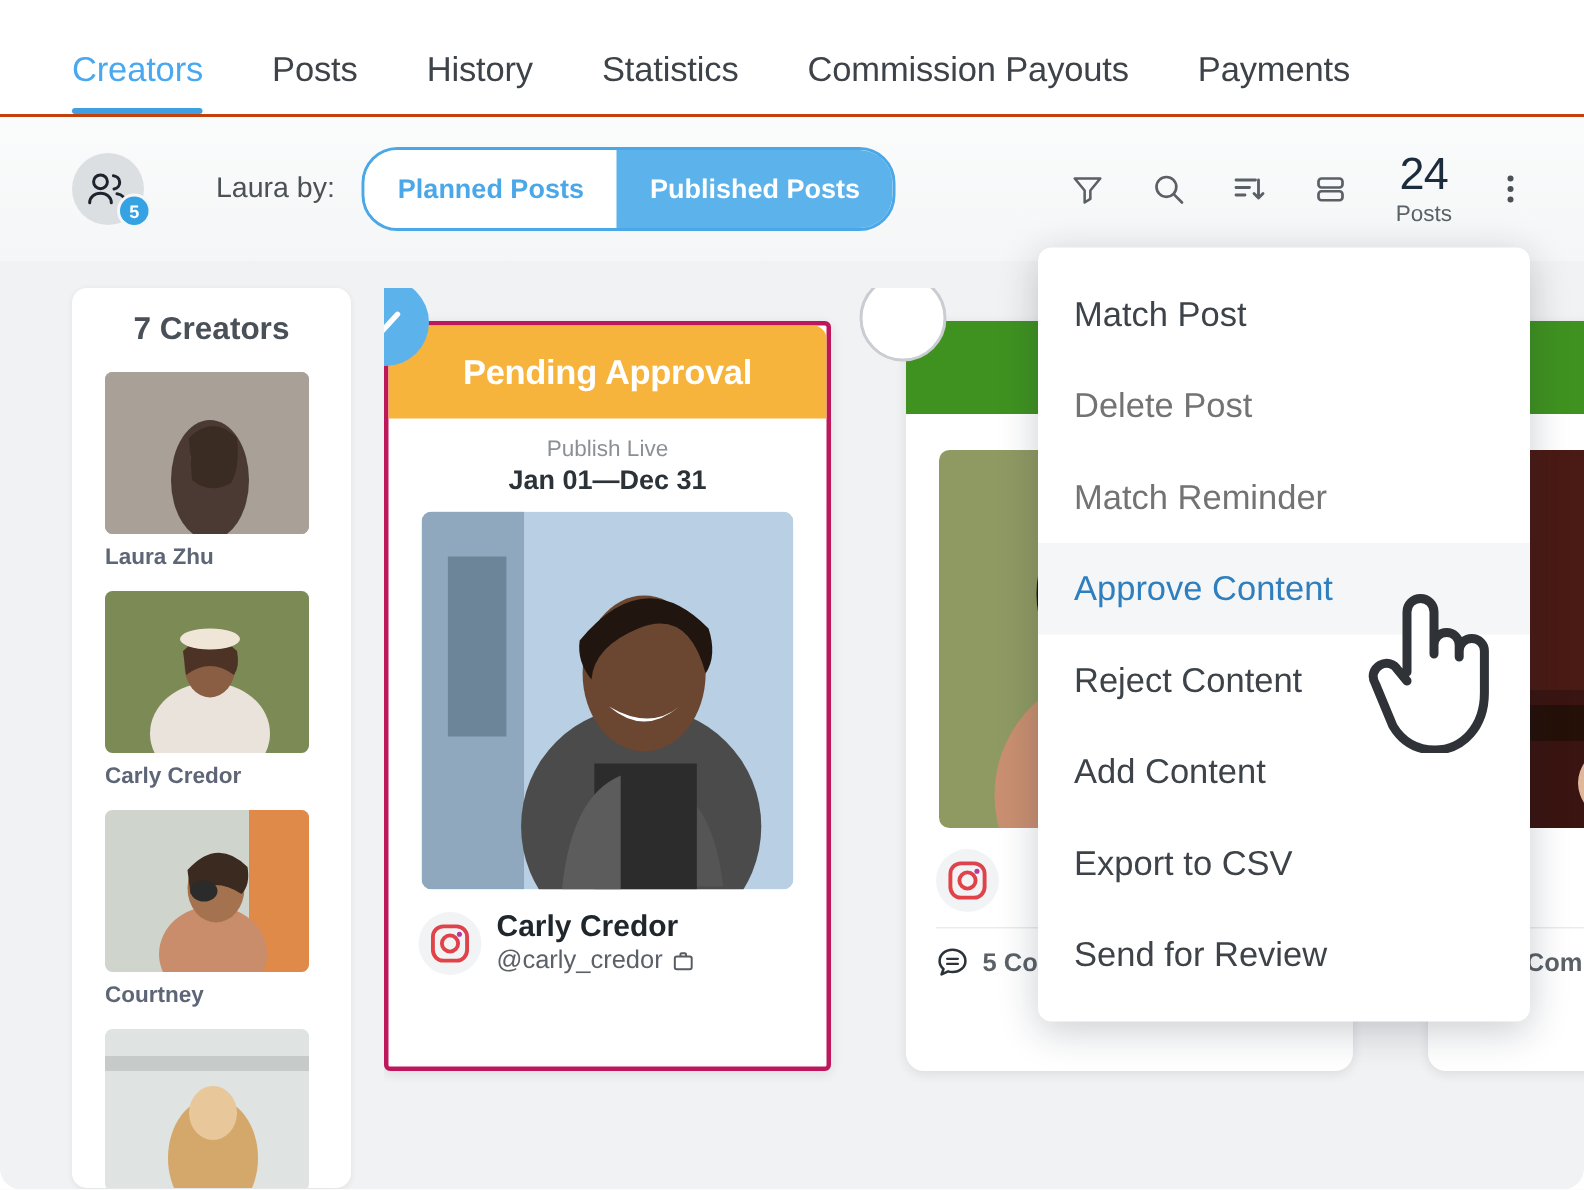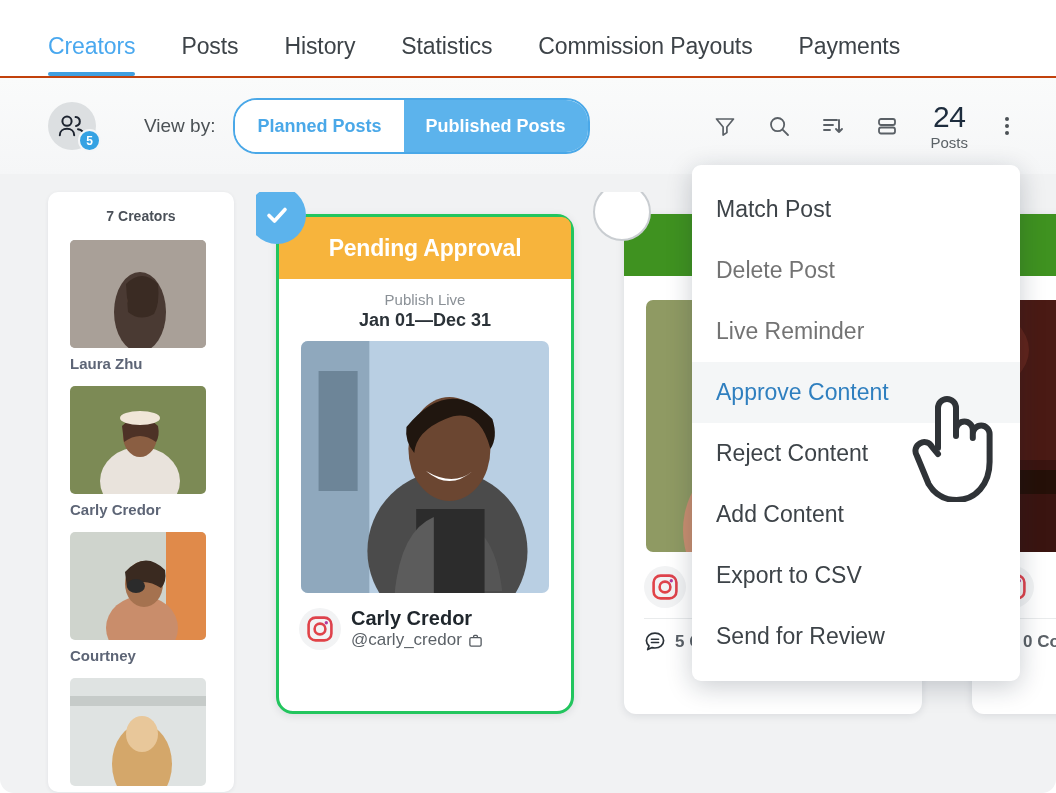--- a/index.html
+++ b/index.html
@@ -158,21 +158,21 @@
     flex: 0 0 186px;
     background: #fff;
     border-radius: 10px;
     padding: 16px 22px 0 22px;
     box-shadow: 0 1px 4px rgba(20,30,50,0.07);
     height: 600px;
     overflow: hidden;
   }
   .creators-title {
     text-align: center;
-    font-size: 14px;
+    font-size: 21px;
     font-weight: bold;
     color: #4a5058;
     margin-bottom: 16px;
   }
   .creator-item { margin-bottom: 14px; }
   .creator-thumb {
     width: 136px; height: 108px;
     border-radius: 5px;
     overflow: hidden;
     position: relative;
@@ -196,23 +196,22 @@
     position: relative;
     flex: 0 0 298px;
     background: #fff;
     border-radius: 12px;
     box-shadow: 0 2px 8px rgba(20,30,50,0.10);
     height: 500px;
     display: flex;
     flex-direction: column;
   }
   .post-card.selected {
-    border: 3px solid #22c55e;
-    border-radius: 17px;
-    margin-left: 20px;
+    border: 3px solid #be185d;
+    border-radius: 4px;
   }
   .sel-circle {
     position: absolute;
     left: -31px; top: -31px;
     width: 58px; height: 58px;
     border-radius: 50%;
     background: #5cb3ec;
     display: flex; align-items: center; justify-content: center;
     z-index: 5;
     cursor: pointer;
@@ -326,21 +325,21 @@
         <svg width="28" height="22" viewBox="0 0 28 22" fill="none">
           <circle cx="9" cy="6.2" r="4.6" stroke="#1d2430" stroke-width="2"></circle>
           <path d="M1.8 20.2c0-3.9 3.2-6.4 7.2-6.4s7.2 2.5 7.2 6.4" stroke="#1d2430" stroke-width="2" stroke-linecap="round"></path>
           <path d="M17.6 2.1c2.4.3 4.2 2.2 4.2 4.5 0 2.2-1.6 4-3.8 4.4" stroke="#1d2430" stroke-width="2" stroke-linecap="round"></path>
           <path d="M20 14.2c3.4.5 5.6 2.8 5.6 6" stroke="#1d2430" stroke-width="2" stroke-linecap="round"></path>
         </svg>
       </div>
       <div class="avatar-badge">5</div>
     </div>
 
-    <div class="viewby-label">View by:</div>
+    <div class="viewby-label">Laura by:</div>
 
     <div class="toggle">
       <div class="toggle-opt off">Planned Posts</div>
       <div class="toggle-opt on">Published Posts</div>
     </div>
 
     <div class="toolbar-right">
       <div class="tb-icon">
         <svg width="24" height="24" viewBox="0 0 24 24" fill="none">
           <path d="M3.5 5h17l-6.6 8v5.6L10.1 21v-8L3.5 5z" stroke="#5a6066" stroke-width="1.7" stroke-linejoin="round"></path>
@@ -583,21 +582,21 @@
           <span class="ctext">0 Comments</span>
         </div>
       </div>
 
     </div>
   </div>
 
   <div class="menu">
     <div class="menu-item">Match Post</div>
     <div class="menu-item disabled">Delete Post</div>
-    <div class="menu-item disabled">Live Reminder</div>
+    <div class="menu-item disabled">Match Reminder</div>
     <div class="menu-item highlight">Approve Content</div>
     <div class="menu-item">Reject Content</div>
     <div class="menu-item">Add Content</div>
     <div class="menu-item">Export to CSV</div>
     <div class="menu-item">Send for Review</div>
   </div>
 
   <div class="cursor-hand">
     <svg width="104" height="110" viewBox="0 0 104 110" fill="none">
       <path d="M33 56V16c0-5 4-9 9-9s9 4 9 9v28m0 0v-6c0-4.6 3.7-8.4 8.4-8.4s8.4 3.8 8.4 8.4v8m0 0v-4c0-4.6 3.7-8.4 8.4-8.4s8.4 3.8 8.4 8.4v28c0 22-14 38-33 38-13 0-22-6-28-16L12 64c-3-5-1.4-10 3-12.6 4.4-2.6 9.4-1 12 3.4L33 62" fill="#ffffff" stroke="#2f3337" stroke-width="6" stroke-linecap="round" stroke-linejoin="round"></path>

